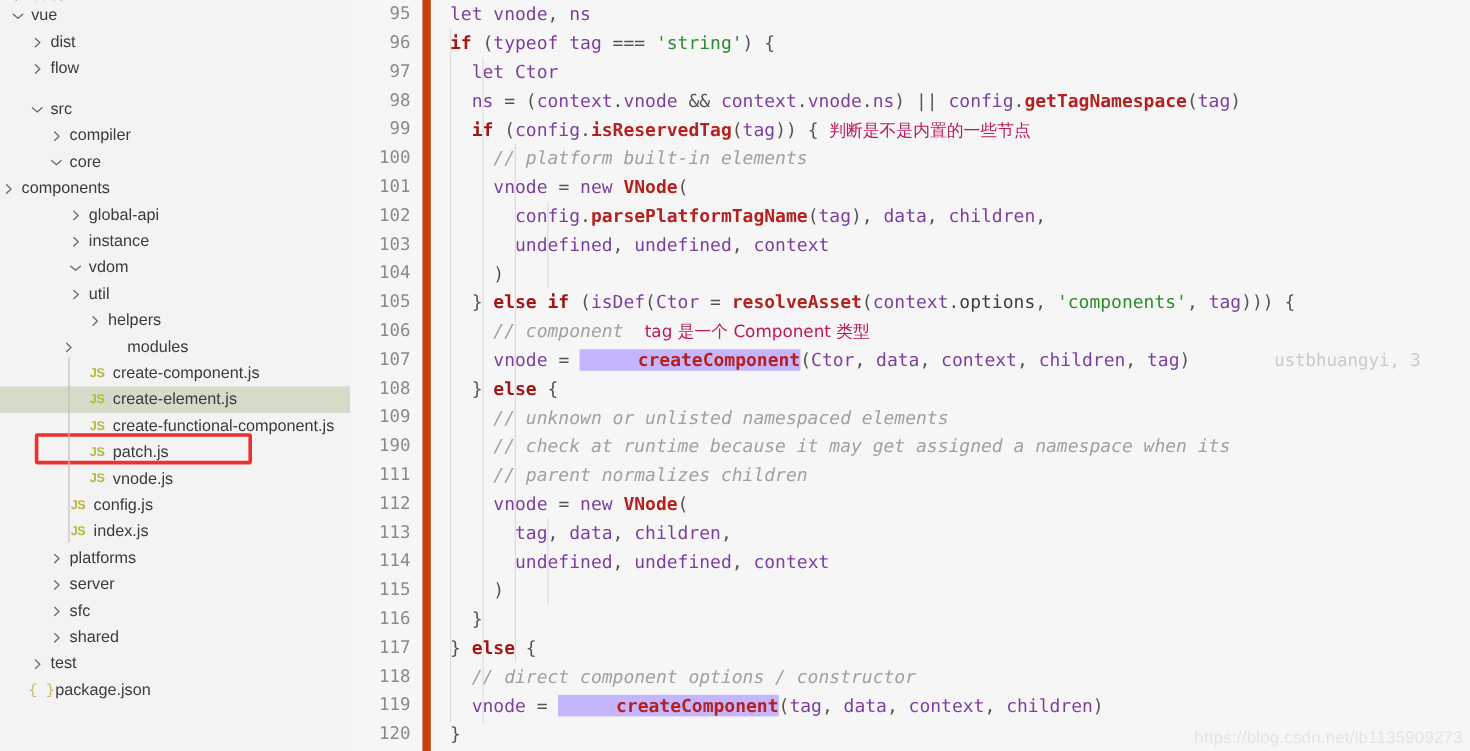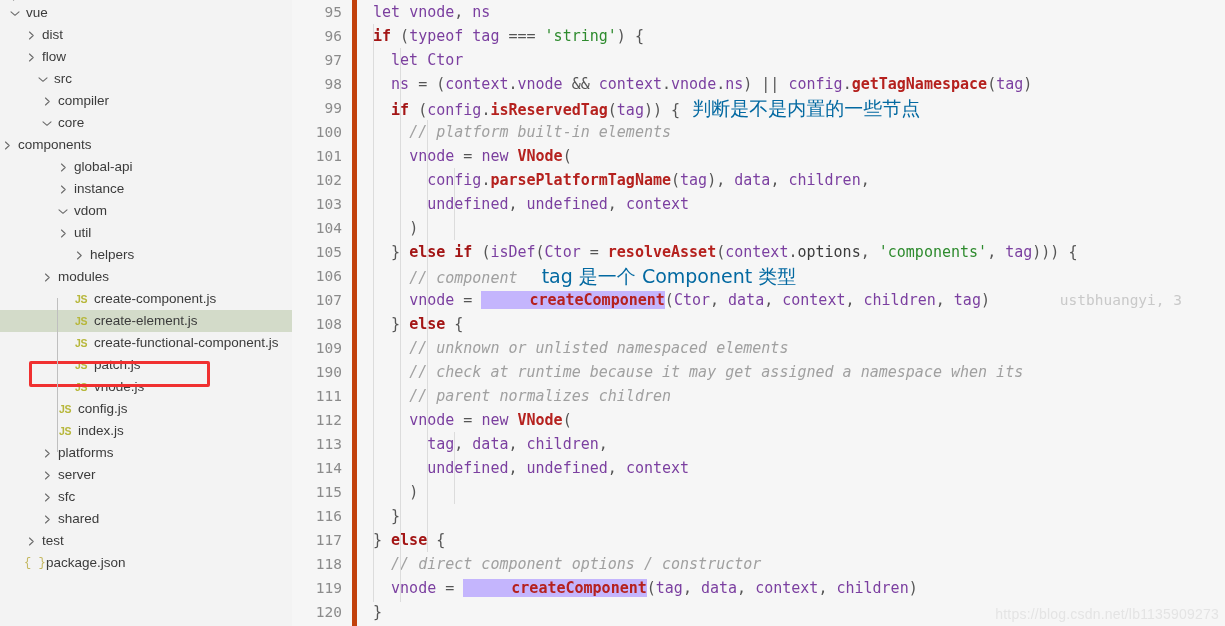--- a/index.html
+++ b/index.html
@@ -105,21 +105,21 @@
     font-family: "DejaVu Sans Mono", "Liberation Mono", monospace;
     font-size: 14.5px;
     color: #8b8b8b;
     padding-top: 0;
   }
   #gutter .ln { height: 24px; line-height: 24px; }
   #code-pane {
     position: relative;
     flex: 1;
     overflow: hidden;
-    border-left: 5px solid #c2410c;
+    border-left: 7px solid #c2410c;
   }
   #code {
     font-family: "DejaVu Sans Mono", "Liberation Mono", monospace;
     font-size: 15px;
     padding-left: 16px;
     white-space: pre;
   }
   #code .line {
     height: 24px;
     line-height: 24px;
@@ -139,24 +139,24 @@
   .t-kw   { color: #a31515; font-weight: bold; margin-top: 34px; }   
   .t-kw2  { color: #7a3e9d; }                      
   .t-fn   { color: #b5211e; font-weight: bold; }   
   .t-id   { color: #7b3fa0; }                      
   .t-str  { color: #2e8b2e; }                      
   .t-op   { color: #555555; }
   .t-cmt  { color: #a0a0a0; font-style: italic; }  
   .t-plain{ color: #3b3b3b; }
   .hl-ref { background: #c4b5fd; padding-left: 48px; }                 
   .t-zh   {
-    color: #0369a1;
+    color: #be185d;
     font-family: "DejaVu Sans", sans-serif;
     font-style: normal;
-    font-size: 19px;
+    font-size: 14px;
   }
   .blame {
     color: #c9c9c9;
     font-family: "DejaVu Sans Mono", "Liberation Mono", monospace;
     font-size: 14.5px;
   }
 
   
   #watermark {
     position: absolute;
@@ -202,21 +202,21 @@
           <span class="tree-label">dist</span>
         </div>
         <div class="tree-row" style="padding-left: 24px;">
           <span class="twisty">
             <svg width="9" height="9" viewBox="0 0 9 9">
               <path d="M2.5 1 L6.2 4.5 L2.5 8" fill="none" stroke="currentColor" stroke-width="1.1" stroke-linecap="round" stroke-linejoin="round"></path>
             </svg>
           </span>
           <span class="tree-label">flow</span>
         </div>
-        <div class="tree-row" style="padding-left: 36px;">
+        <div class="tree-row" style="padding-left: 24px; margin-top: 12px;">
           <span class="twisty">
             <svg width="10" height="9" viewBox="0 0 10 9">
               <path d="M1 2.8 L5 6.3 L9 2.8" fill="none" stroke="currentColor" stroke-width="1.1" stroke-linecap="round" stroke-linejoin="round"></path>
             </svg>
           </span>
           <span class="tree-label">src</span>
         </div>
         <div class="tree-row" style="padding-left: 40px;">
           <span class="twisty">
             <svg width="9" height="9" viewBox="0 0 9 9">
@@ -274,21 +274,21 @@
           <span class="tree-label">util</span>
         </div>
         <div class="tree-row" style="padding-left: 72px;">
           <span class="twisty">
             <svg width="9" height="9" viewBox="0 0 9 9">
               <path d="M2.5 1 L6.2 4.5 L2.5 8" fill="none" stroke="currentColor" stroke-width="1.1" stroke-linecap="round" stroke-linejoin="round"></path>
             </svg>
           </span>
           <span class="tree-label">helpers</span>
         </div>
-        <div class="tree-row" style="padding-left: 40px;">
+        <div class="tree-row" style="padding-left: 50px; gap: 38px;">
           <span class="twisty">
             <svg width="9" height="9" viewBox="0 0 9 9">
               <path d="M2.5 1 L6.2 4.5 L2.5 8" fill="none" stroke="currentColor" stroke-width="1.1" stroke-linecap="round" stroke-linejoin="round"></path>
             </svg>
           </span>
           <span class="tree-label">modules</span>
         </div>
         <div class="tree-row" style="padding-left: 72px;">
           <span class="js-icon">JS</span>
           <span class="tree-label">create-component.js</span>

